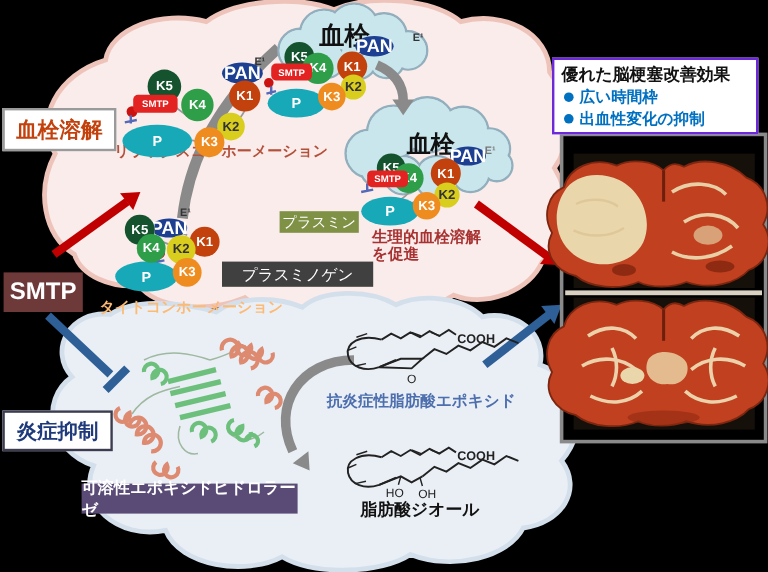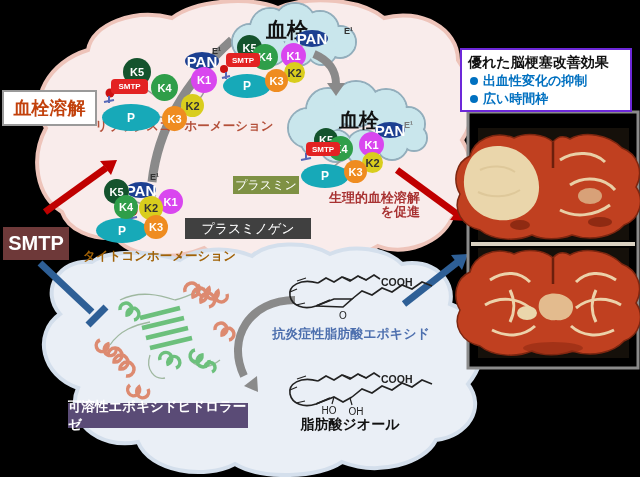--- a/index.html
+++ b/index.html
@@ -11,21 +11,21 @@
   .wbox{position:absolute;background:#fff;display:flex;align-items:center;justify-content:center;font-weight:bold;}
   .box-thrombo{border:2px solid #9a9a9a;color:#c2410c;font-size:18px;}
   .box-inflam{border:2px solid #3c3c50;color:#1f3a7a;font-size:17px;}
   
   .sbox{position:absolute;color:#fff;display:flex;align-items:center;justify-content:center;}
   
   .chip{position:absolute;border-radius:50%;color:#fff;font-weight:bold;
         display:flex;align-items:center;justify-content:center;font-size:11px;}
   .c-k5{background:#14532d;}
   .c-k4{background:#2f9e49;text-align:right;}
-  .c-k1{background:#d946ef;}
+  .c-k1{background:#c2410c;}
   .c-k2{background:#d9cd1d;color:#333;}
   .c-k3{background:#ef8c20;}
   .c-p{background:#17a9b8;font-size:12px;}
   .c-pan{background:#1c3f91;font-size:15px;}
   .smtpchip{position:absolute;background:#e32222;border-radius:4px;color:#fff;font-weight:bold;
         font-size:8px;display:flex;align-items:center;justify-content:center;}
   .e1{position:absolute;font-size:9px;font-weight:bold;color:#333;}
   .infobox{position:absolute;background:#fff;border:2px solid #6d28d9;padding:3px 6px;box-sizing:border-box;}
   .ib-title{font-size:14px;font-weight:bold;color:#111;line-height:19px;}
   .ib-row{display:flex;align-items:center;font-size:13px;font-weight:bold;color:#0070c0;line-height:18px;}
@@ -269,52 +269,55 @@
         <ellipse cx="527" cy="313" rx="10" ry="7" fill="#ead6ab"></ellipse>
         <ellipse cx="553" cy="348" rx="30" ry="6" fill="#8f2a12" opacity="0.6"></ellipse>
       </g>
     </g>
   </svg>
 
   <div class="wbox box-thrombo" style="left:2px;top:90px;width:91px;height:32px">
       <span>血栓溶解</span>
     </div>
 
+  <div class="wbox box-inflam" style="left:2px;top:342px;width:88px;height:30px">
+      <span>炎症抑制</span>
+    </div>
 
   <div class="sbox" style="left:3px;top:227px;width:66px;height:33px;background:#6e3939;font-size:20px;font-weight:bold">SMTP</div>
 
   <div class="lbl" style="left:95px;top:118px;width:158px;text-align:center;font-size:12.5px;font-weight:bold;color:#b4503a">リラックスコンホーメーション</div>
-  <div class="lbl" style="left:83px;top:248px;width:136px;text-align:center;font-size:12.5px;font-weight:bold;color:#a16207">タイトコンホーメーション</div>
+  <div class="lbl" style="left:83px;top:248px;width:136px;text-align:center;font-size:12.5px;font-weight:bold;color:#fdba74">タイトコンホーメーション</div>
 
   <div class="lbl" style="left:254px;top:16px;width:66px;text-align:center;font-size:21px;font-weight:bold;color:#111">血栓</div>
   <div class="lbl" style="left:326px;top:107px;width:66px;text-align:center;font-size:20px;font-weight:bold;color:#111">血栓</div>
 
 
   <div class="sbox" style="left:233px;top:176px;width:66px;height:18px;background:#7f9144;font-size:12px">プラスミン</div>
   <div class="sbox" style="left:185px;top:218px;width:126px;height:21px;background:#404040;font-size:13px">プラスミノゲン</div>
 
-  <div class="lbl" style="left:310px;top:191px;width:110px;text-align:right;font-size:13px;font-weight:bold;color:#a83232;line-height:14px;white-space:normal">
+  <div class="lbl" style="left:310px;top:191px;width:110px;text-align:left;font-size:13px;font-weight:bold;color:#a83232;line-height:14px;white-space:normal">
     <span>生理的血栓溶解</span><br>
     <span>を促進</span>
   </div>
 
   <div class="sbox" style="left:68px;top:403px;width:180px;height:25px;background:#5a4b76;font-size:13.5px;font-weight:bold">可溶性エポキシドヒドロラーゼ</div>
 
   <div class="lbl" style="left:298px;top:416px;width:104px;text-align:center;font-size:14px;font-weight:bold;color:#111">脂肪酸ジオール</div>
   <div class="lbl" style="left:270px;top:325px;width:162px;text-align:center;font-size:13px;font-weight:bold;color:#4d6fae">抗炎症性脂肪酸エポキシド</div>
 
   <div class="infobox" style="left:460px;top:48px;width:172px;height:64px">
     <div class="ib-title">優れた脳梗塞改善効果</div>
     <div class="ib-row">
       <span class="ib-dot"></span>
-      <span>出血性変化の抑制</span>
+      <span>広い時間枠</span>
     </div>
     <div class="ib-row">
       <span class="ib-dot"></span>
-      <span>広い時間枠</span>
+      <span>出血性変化の抑制</span>
     </div>
   </div>
 
   <div class="chip c-pan" style="left:185px;top:52px;width:34px;height:18px;border-radius:50%">PAN</div>
   <div class="chip c-k5" style="left:123px;top:58px;width:28px;height:28px">K5</div>
   <div class="chip c-k1" style="left:191px;top:67px;width:26px;height:26px">K1</div>
   <div class="chip c-k2" style="left:181px;top:94px;width:23px;height:23px">K2</div>
   <div class="chip c-p" style="left:102px;top:104px;width:58px;height:27px;border-radius:50%">P</div>
   <div class="chip c-k3" style="left:162px;top:106px;width:25px;height:25px">K3</div>
   <div class="chip c-k4" style="left:151px;top:74px;width:27px;height:27px">K4</div>

